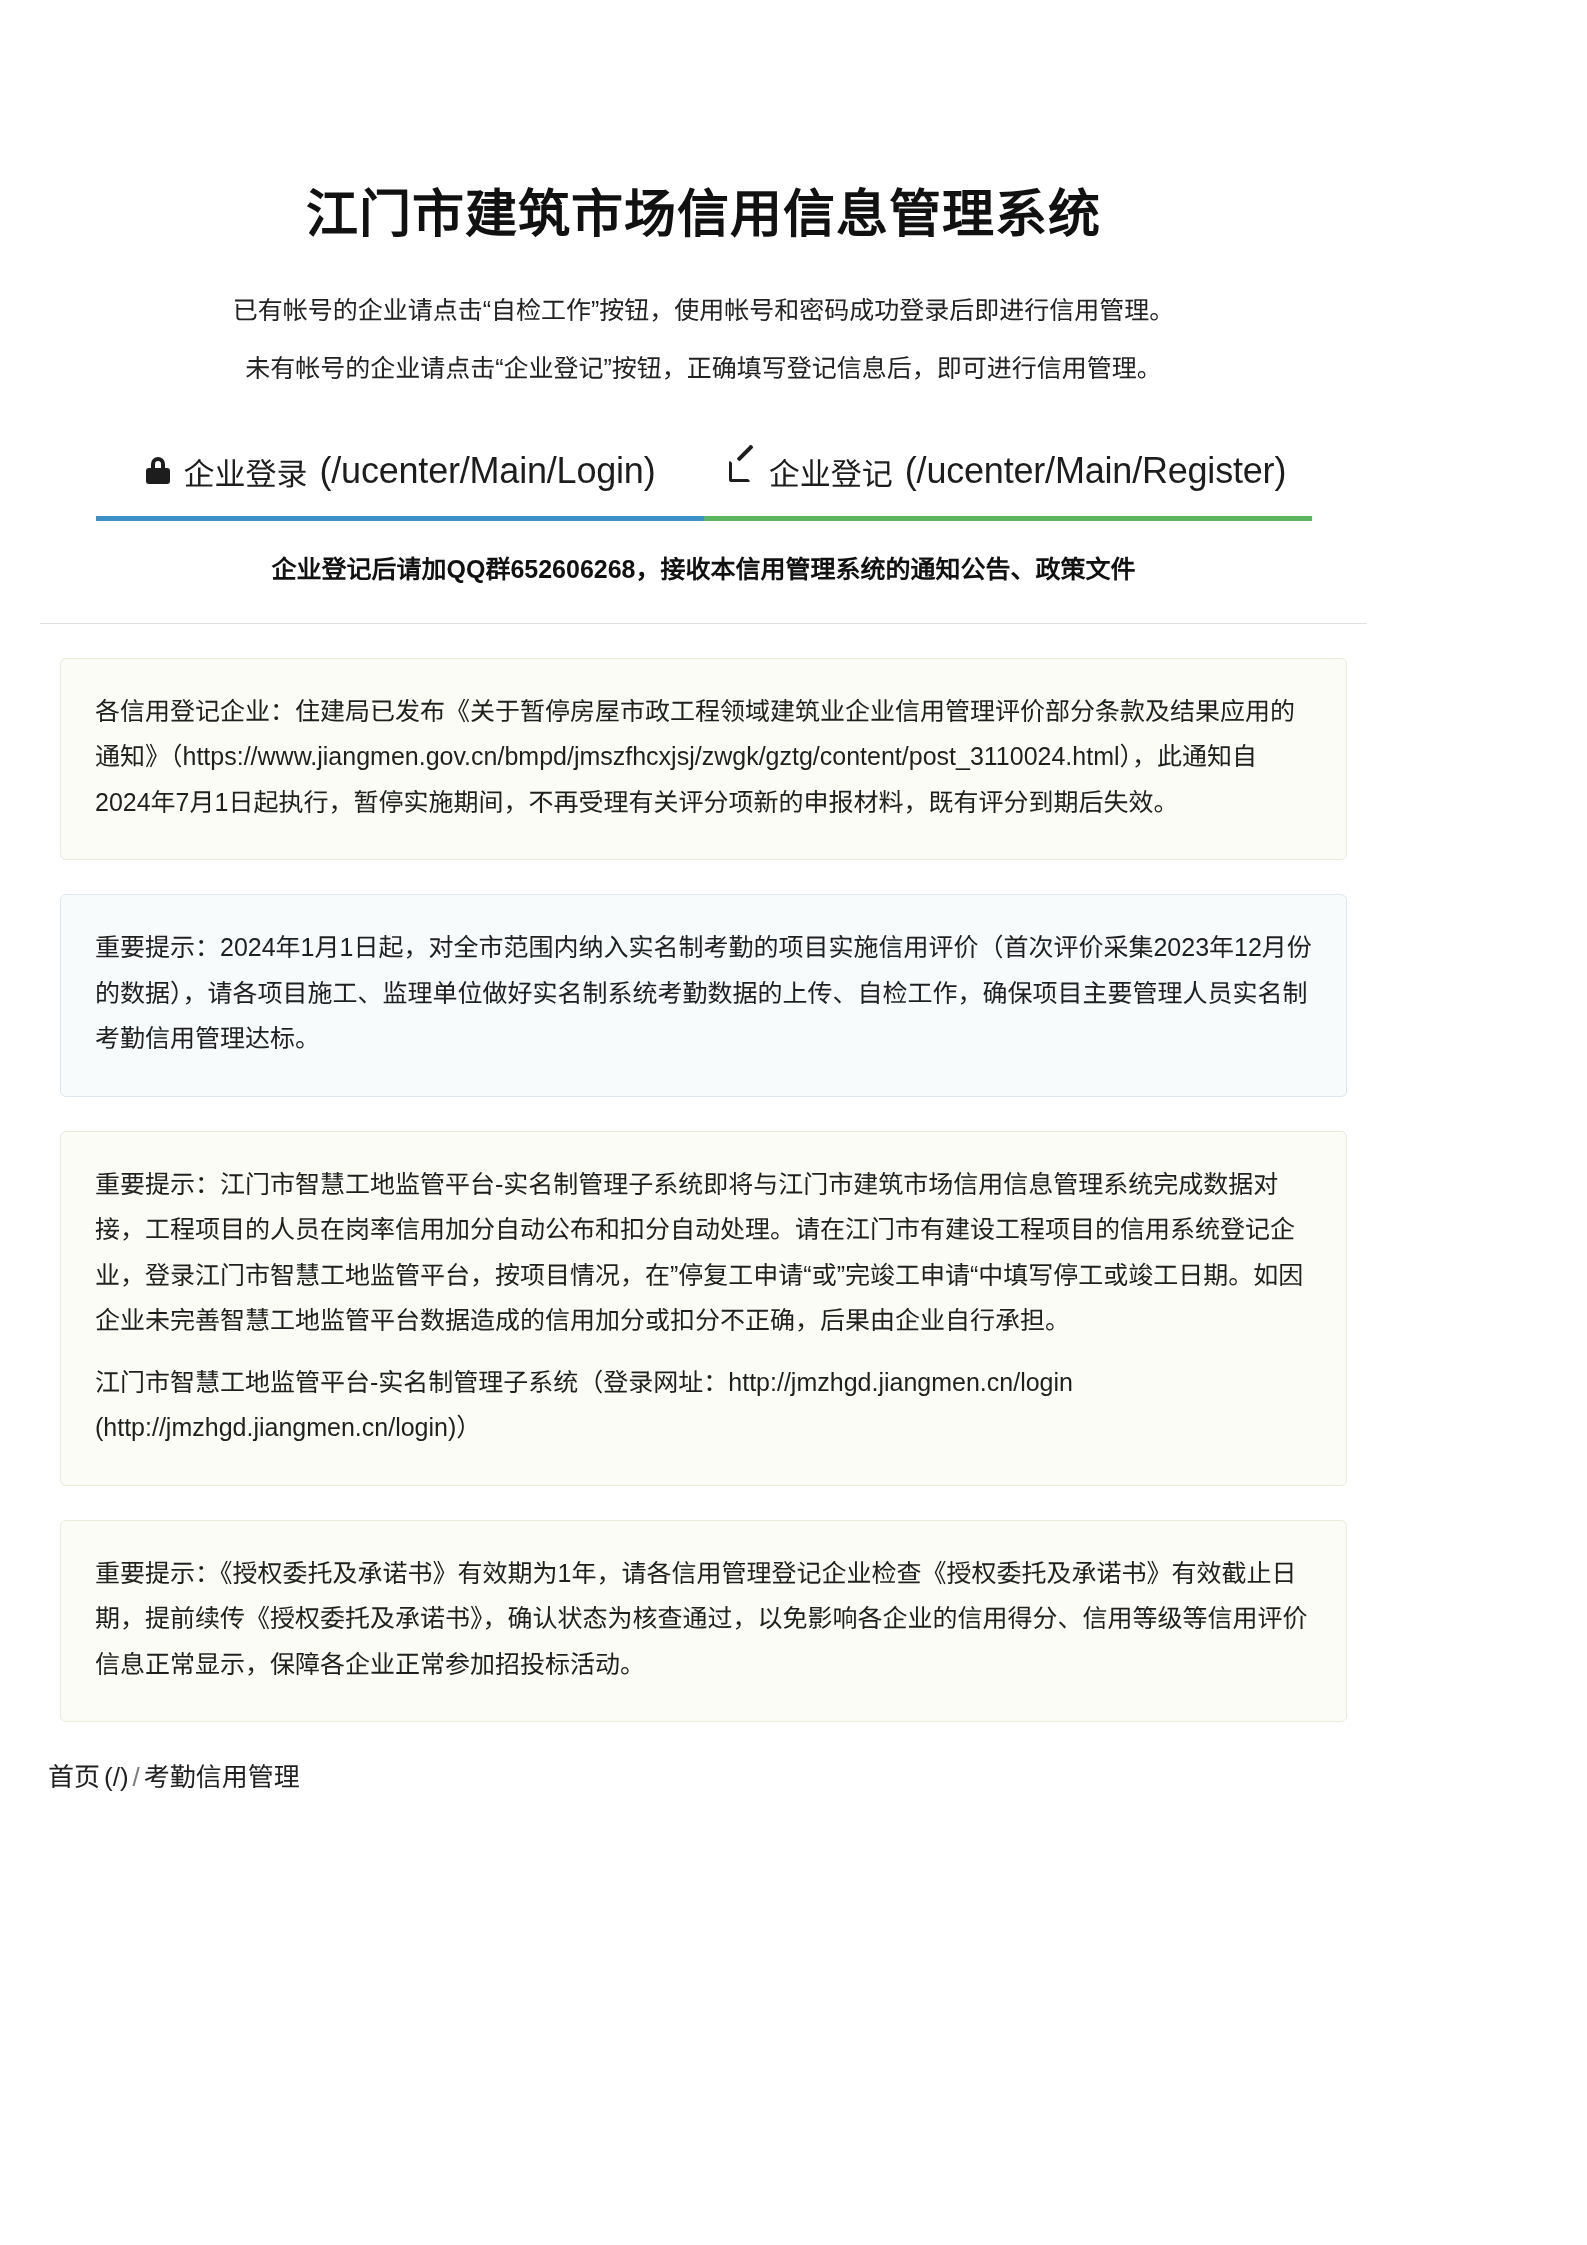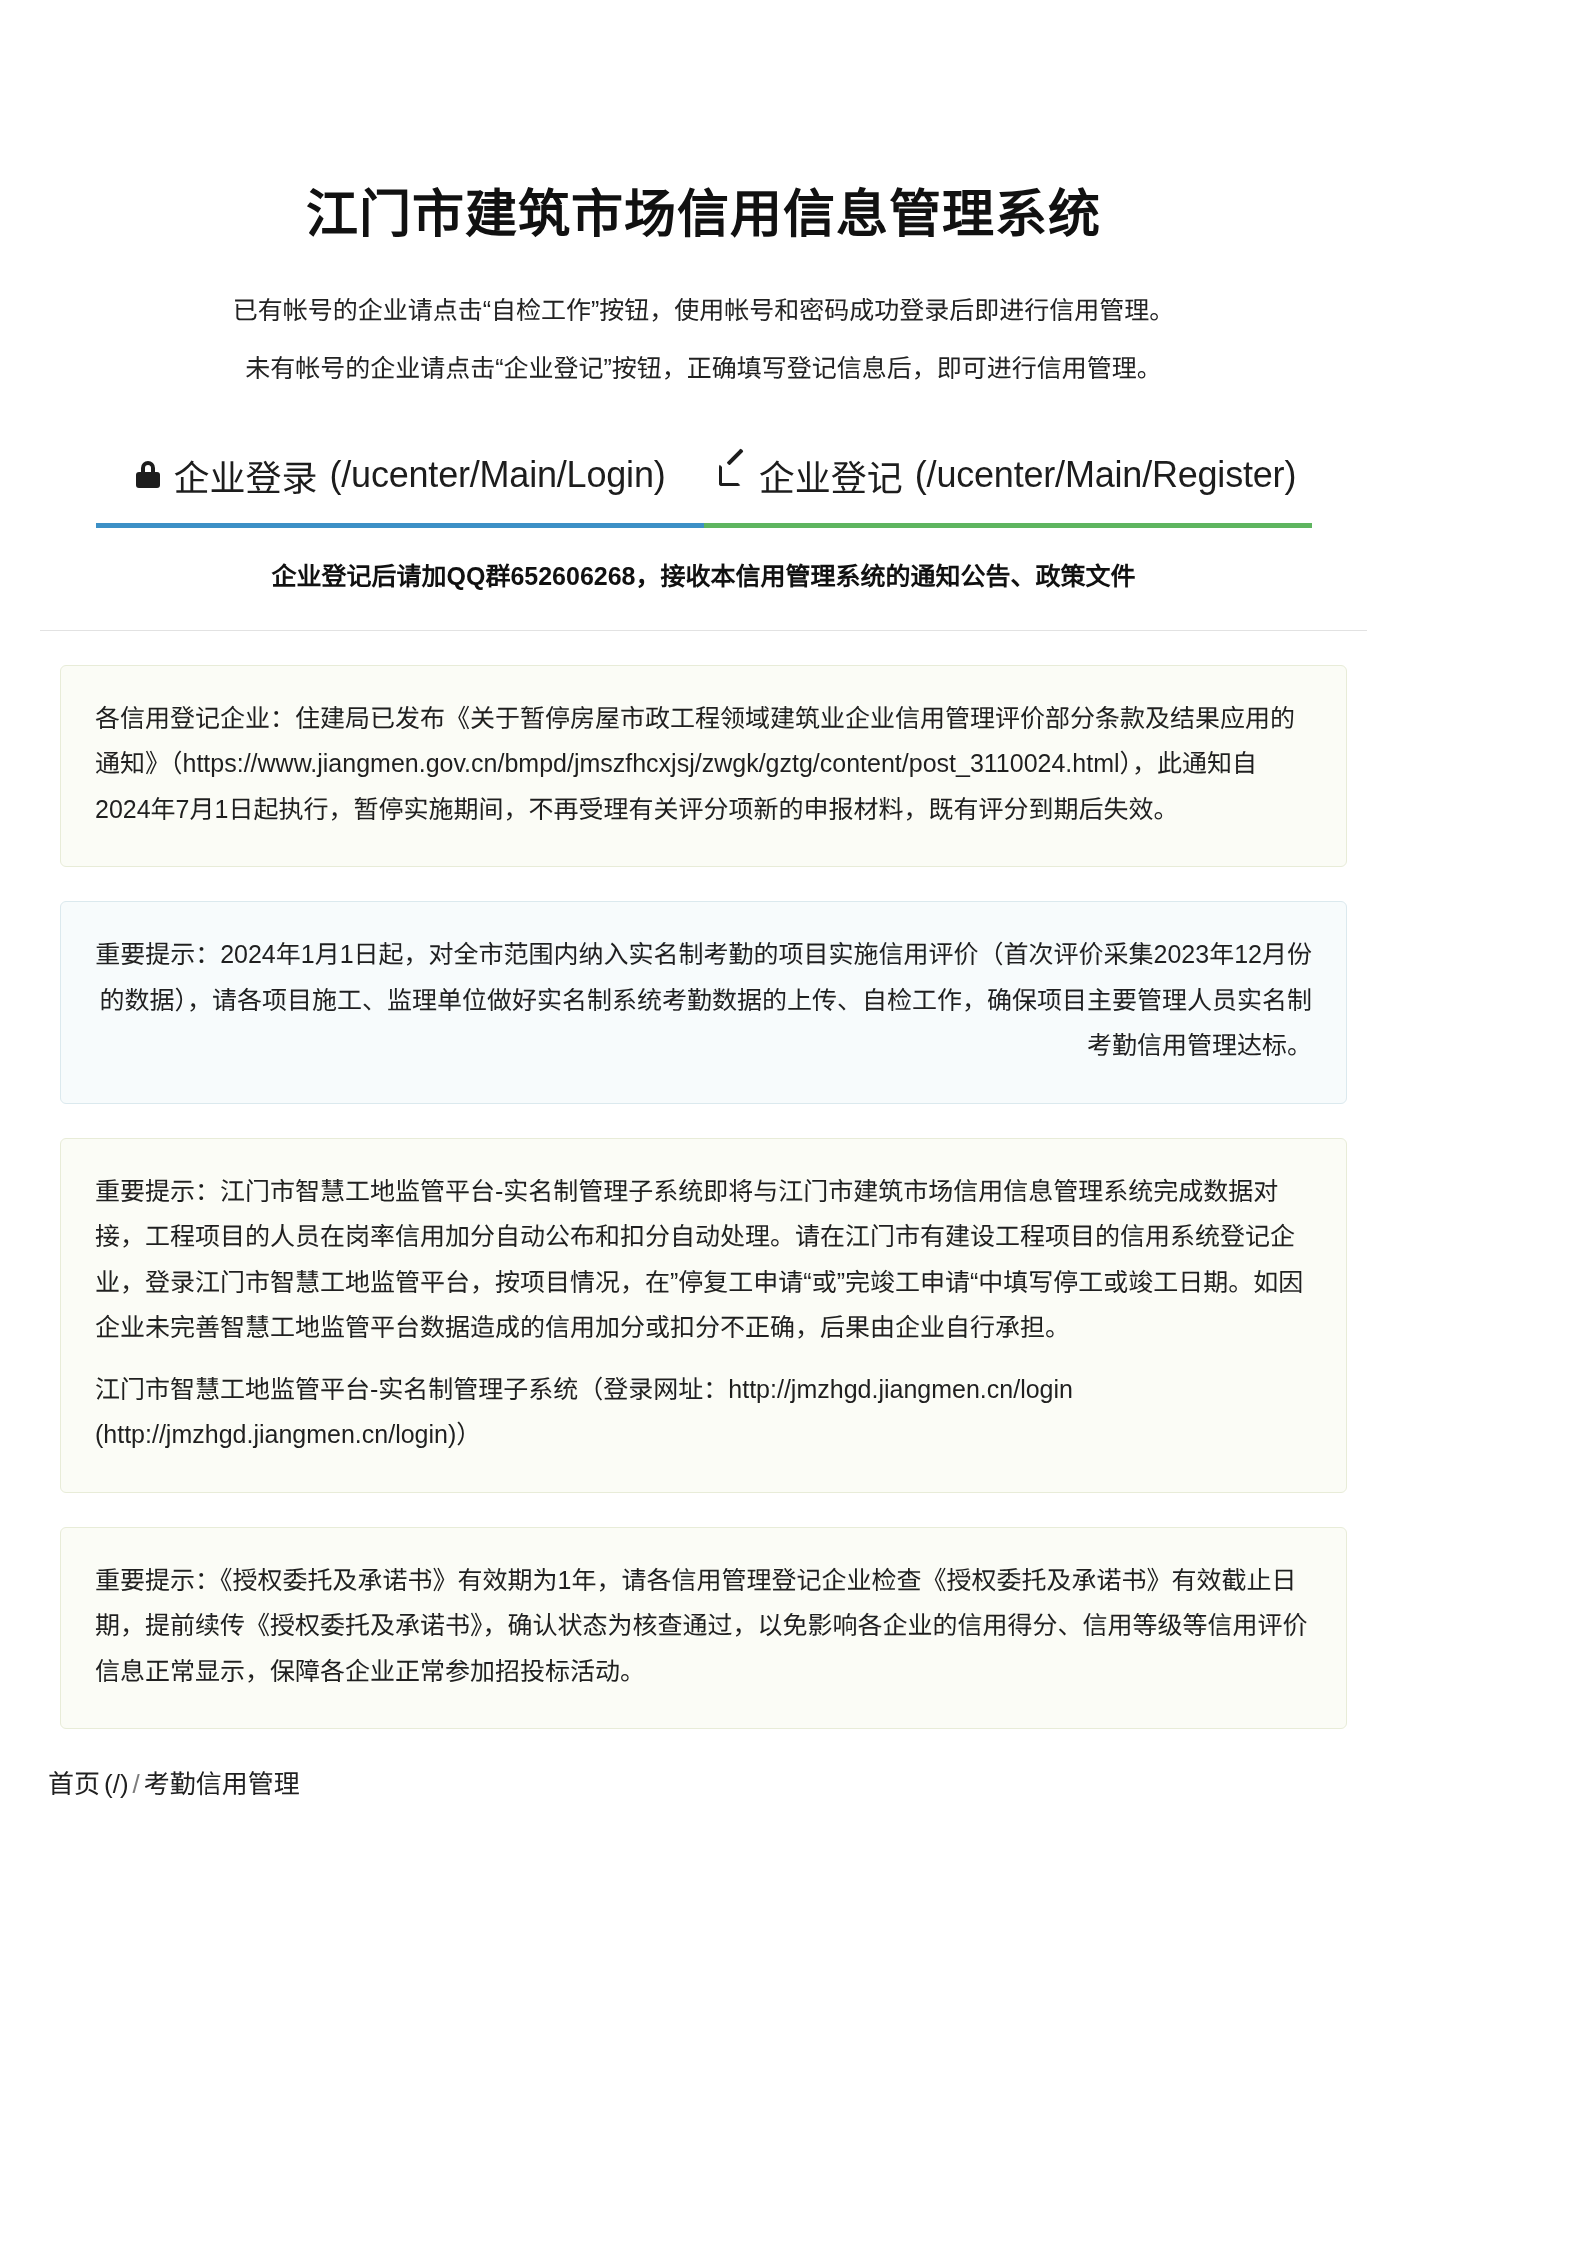--- a/index.html
+++ b/index.html
@@ -55,21 +55,21 @@
     padding-bottom: 22px;
     font-size: 31px;
     color: #1d1d1d;
     text-decoration: none;
     display: flex;
     align-items: center;
     justify-content: center;
     gap: 12px;
     white-space: nowrap;
   }
-  .action .label { font-size: 36px; }
+  .action .label { font-size: 31px; }
   .action .url { font-size: 36px; letter-spacing: -0.2px; }
   .action-login { border-bottom: 5px solid #3c90c6; }
   .action-register { border-bottom: 5px solid #5eb560; }
   .ico {
     display: inline-block;
     width: 28px;
     height: 28px;
     position: relative;
     flex: 0 0 auto;
   }
@@ -137,21 +137,20 @@
     color: #1f1f1f;
     margin: 0 20px 34px 20px;
   }
   .notice.beige {
     background: #fbfcf6;
     border: 1px solid #e8ecd8;
   }
   .notice.blue {
     background: #f7fbfc;
     border: 1px solid #dbe9ee;
-    text-align: right;
   }
   .notice p { margin: 0; }
   .notice p + p { margin-top: 16px; }
 
   
   .breadcrumb {
     margin: 18px 0 0 8px;
     font-size: 26px;
     color: #1f1f1f;
     display: flex;

